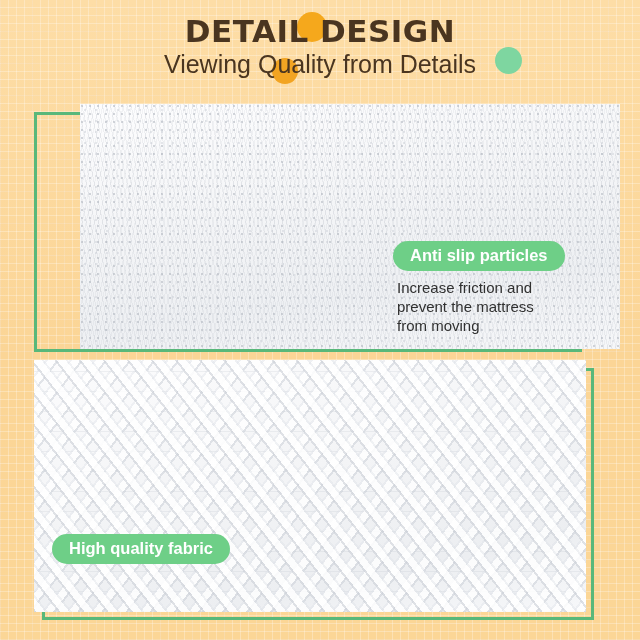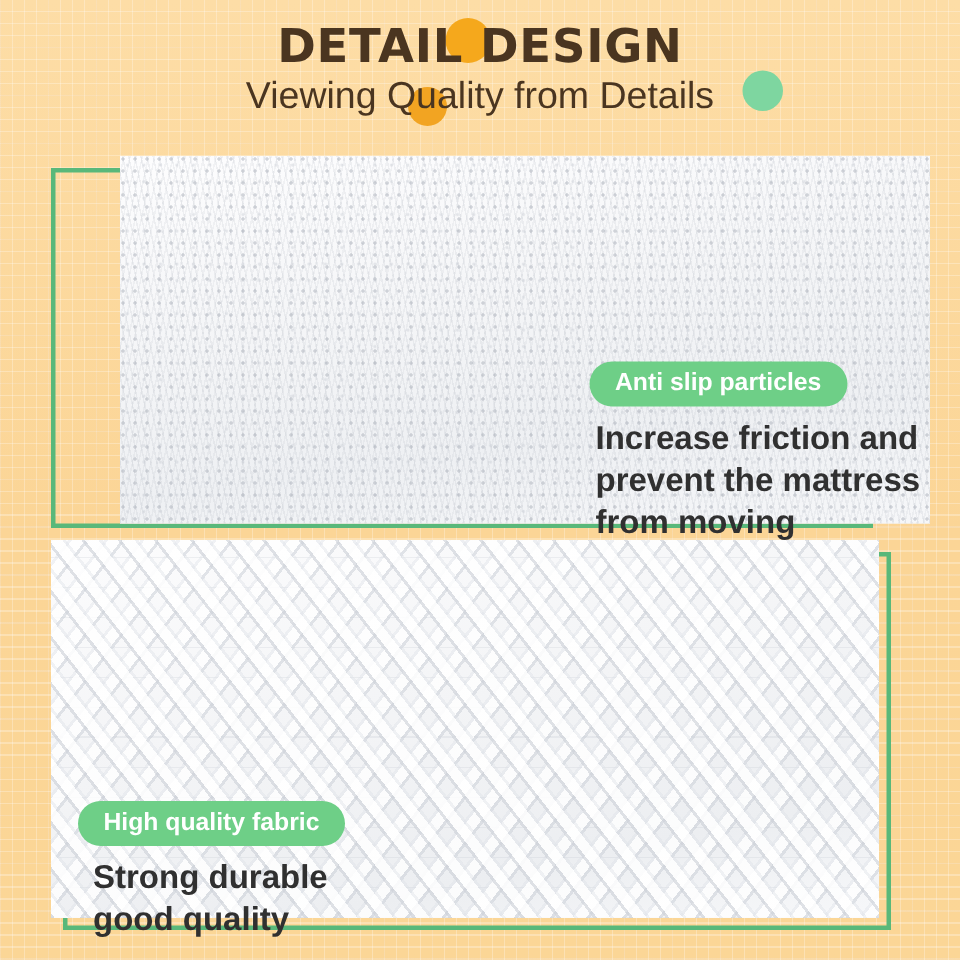--- a/index.html
+++ b/index.html
@@ -141,22 +141,22 @@
     font-size: 16.5px;
     font-weight: bold;
     padding: 5px 17px 6px 17px;
     white-space: nowrap;
     line-height: 1.15;
     text-align: right;
   }
 
   .body-text {
     font-family: "Liberation Sans", sans-serif;
-    font-size: 22px;
-    font-weight: bold;
+    font-size: 15px;
+    font-weight: normal;
     color: #303030;
     line-height: 1.27;
     white-space: pre-line;
     margin-top: 7px;
   }
 
   #callout-1 { left: 393px; top: 241px; }
   #callout-1 .body-text { margin-left: 4px; }
 
   #callout-2 { left: 52px; top: 494px; margin-top: 40px; }
@@ -188,17 +188,15 @@
 prevent the mattress
 from moving</div>
   </div>
 
   <div class="green-frame" id="frame-2"></div>
 
   <div class="photo" id="photo-2"></div>
 
   <div class="callout" id="callout-2">
     <div class="pill">High quality fabric</div>
-    <div class="body-text">Strong  durable
-good quality</div>
   </div>
 
 </div>
 
 </body></html>

